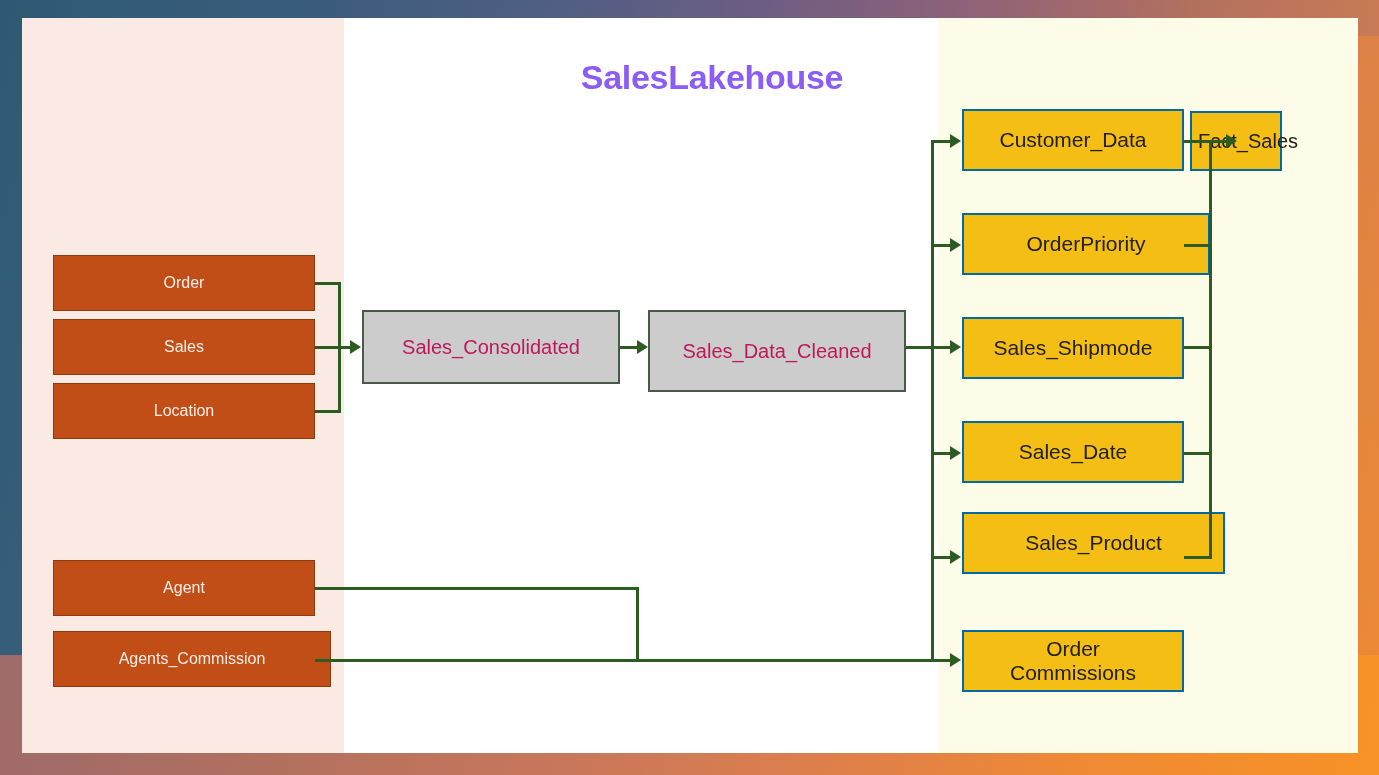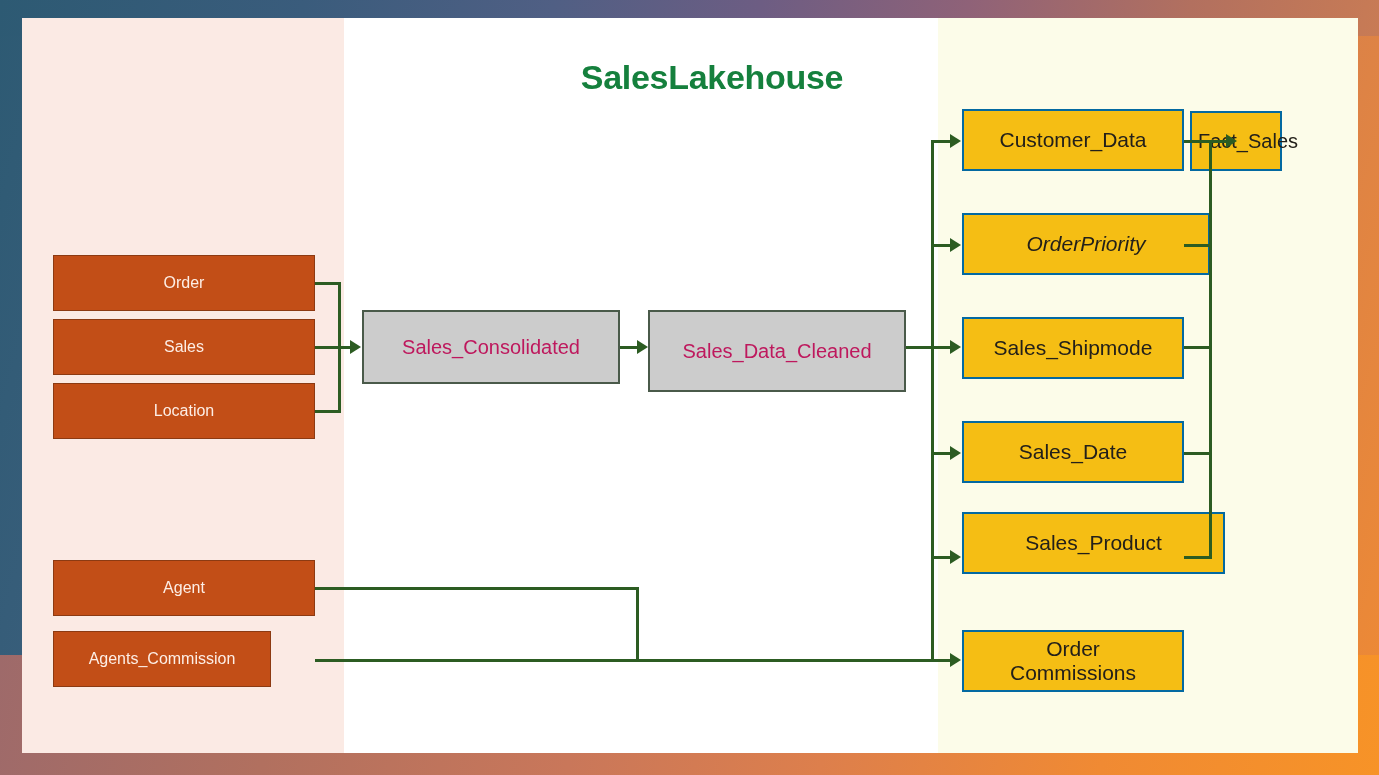--- a/index.html
+++ b/index.html
@@ -81,21 +81,21 @@
 
   
   #title {
     position: absolute;
     left: 380px;
     top: 40px;
     width: 620px;
     text-align: center;
     font-size: 34px;
     font-weight: bold;
-    color: #15803d;
+    color: #8b5cf6;
     letter-spacing: -0.3px;
     white-space: nowrap;
   }
 
   
   .node {
     position: absolute;
     box-sizing: border-box;
     display: flex;
     align-items: center;
@@ -199,29 +199,29 @@
     <div id="title">SalesLakehouse</div>
 
     <div class="node node-bronze" style="left:31px; top:237px; width:262px; height:56px;">Order</div>
 
     <div class="node node-bronze" style="left:31px; top:301px; width:262px; height:56px;">Sales</div>
 
     <div class="node node-bronze" style="left:31px; top:365px; width:262px; height:56px;">Location</div>
 
     <div class="node node-bronze" style="left:31px; top:542px; width:262px; height:56px;">Agent</div>
 
-    <div class="node node-bronze" style="left:31px; top:613px; width:218px; height:56px;">Agents_Commission</div>
+    <div class="node node-bronze" style="left:31px; top:613px; width:278px; height:56px;">Agents_Commission</div>
 
     <div class="node node-silver" style="left:340px; top:292px; width:258px; height:74px;">Sales_Consolidated</div>
 
     <div class="node node-silver" style="left:626px; top:292px; width:258px; height:82px;">Sales_Data_Cleaned</div>
 
     <div class="node node-gold" style="left:940px; top:91px; width:222px; height:62px;">Customer_Data</div>
 
-    <div class="node node-gold" style="left:940px; top:195px; width:248px; height:62px;font-style:italic;">OrderPriority</div>
+    <div class="node node-gold" style="left:940px; top:195px; width:248px; height:62px;">OrderPriority</div>
 
     <div class="node node-gold" style="left:940px; top:299px; width:222px; height:62px;">Sales_Shipmode</div>
 
     <div class="node node-gold" style="left:940px; top:403px; width:222px; height:62px;">Sales_Date</div>
 
     <div class="node node-gold" style="left:940px; top:494px; width:263px; height:62px;">Sales_Product</div>
 
     <div class="node node-gold" style="left:940px; top:612px; width:222px; height:62px; flex-direction:column;">
       <span>Order</span>
       <span>Commissions</span>

